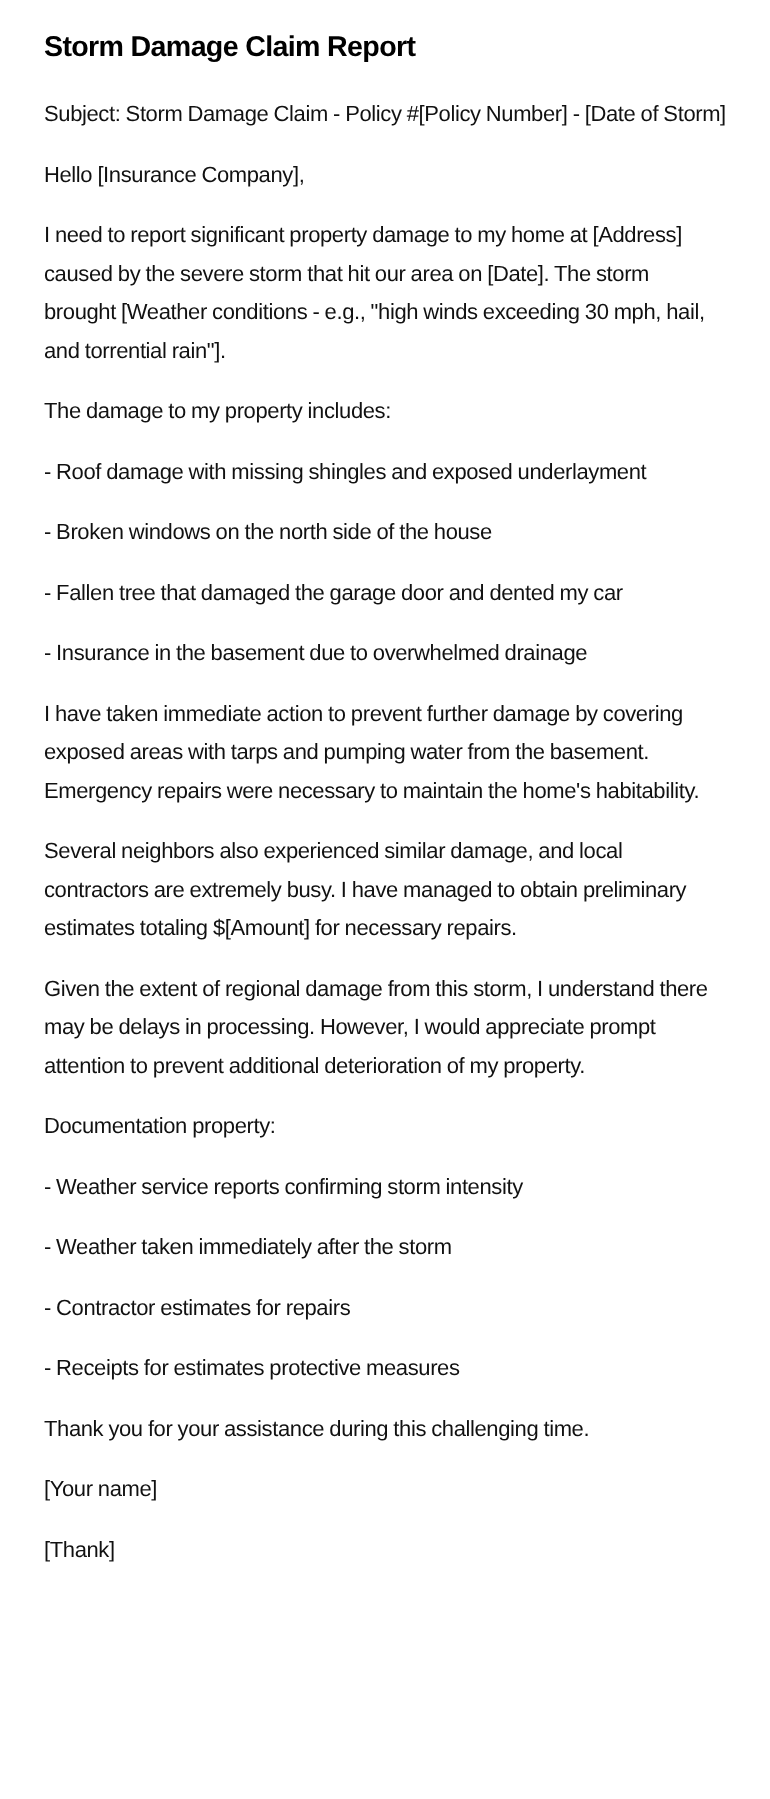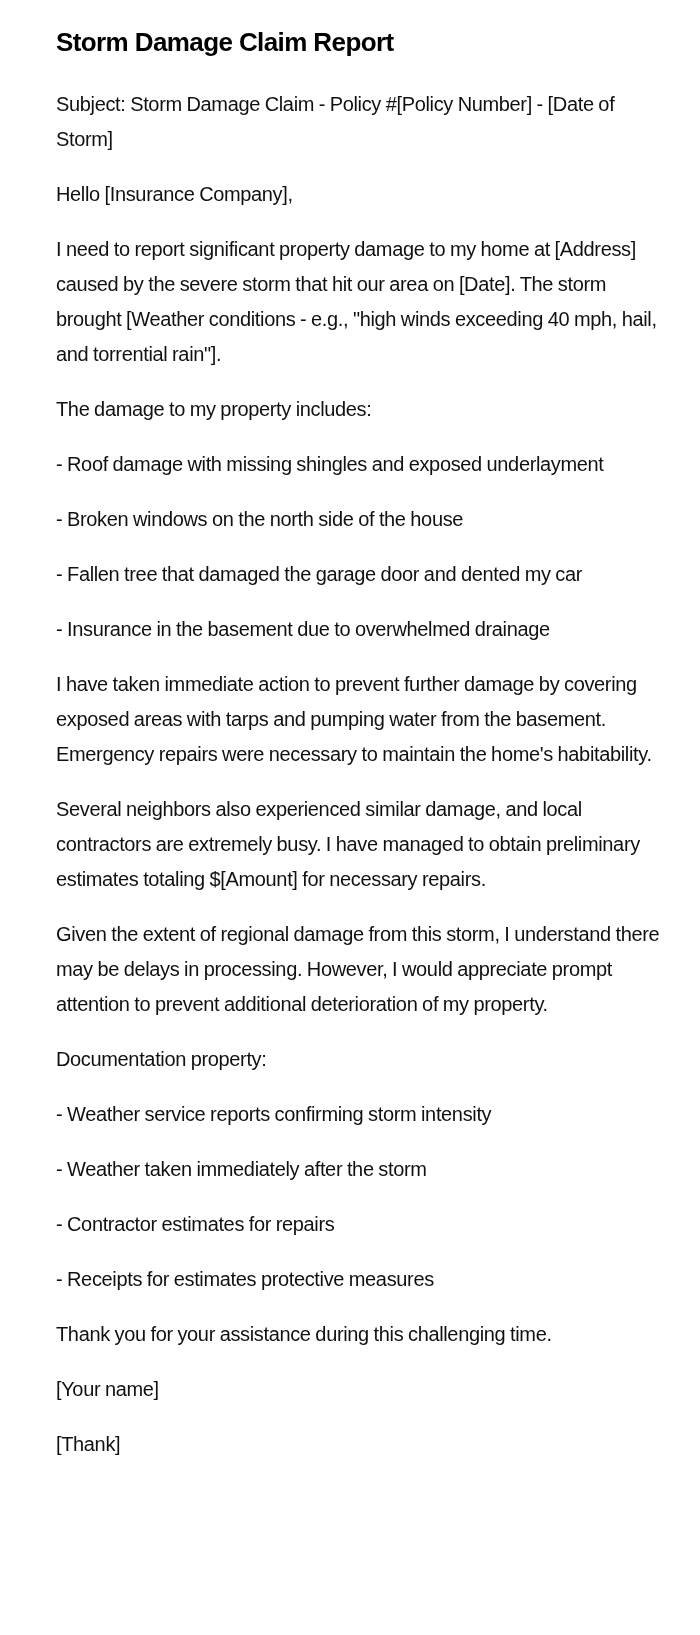--- a/index.html
+++ b/index.html
@@ -5,21 +5,21 @@
     html, body { margin: 0; padding: 0; background: #ffffff; }
     body {
       width: 700px;
       height: 1635px;
       overflow: hidden;
       font-family: "Liberation Sans", sans-serif;
       color: #111111;
     }
     .doc {
       position: relative;
-      padding: 0 40px 0 56px;
+      padding: 0 40px 0 40px;
       box-sizing: border-box;
       width: 700px;
     }
     .title {
       font-family: "Liberation Sans", sans-serif;
       font-weight: bold;
       font-size: 26px;
       letter-spacing: -0.6px;
       line-height: 34px;
       margin: 0;
@@ -36,21 +36,21 @@
     }
     .para.first { margin-top: 28px; }
   </style>
 </head>
 <body>
 
 <div class="doc">
   <h1 class="title">Storm Damage Claim Report</h1>
   <p class="para first">Subject: Storm Damage Claim - Policy #[Policy Number] - [Date of Storm]</p>
   <p class="para">Hello [Insurance Company],</p>
-  <p class="para">I need to report significant property damage to my home at [Address] caused by the severe storm that hit our area on [Date]. The storm brought [Weather conditions - e.g., "high winds exceeding 40 mph, hail, and torrential rain"].</p>
+  <p class="para">I need to report significant property damage to my home at [Address] caused by the severe storm that hit our area on [Date]. The storm brought [Weather conditions - e.g., "high winds exceeding 30 mph, hail, and torrential rain"].</p>
   <p class="para">The damage to my property includes:</p>
   <p class="para">- Roof damage with missing shingles and exposed underlayment</p>
   <p class="para">- Broken windows on the north side of the house</p>
   <p class="para">- Fallen tree that damaged the garage door and dented my car</p>
   <p class="para">- Insurance in the basement due to overwhelmed drainage</p>
   <p class="para">I have taken immediate action to prevent further damage by covering exposed areas with tarps and pumping water from the basement. Emergency repairs were necessary to maintain the home's habitability.</p>
   <p class="para">Several neighbors also experienced similar damage, and local contractors are extremely busy. I have managed to obtain preliminary estimates totaling $[Amount] for necessary repairs.</p>
   <p class="para">Given the extent of regional damage from this storm, I understand there may be delays in processing. However, I would appreciate prompt attention to prevent additional deterioration of my property.</p>
   <p class="para">Documentation property:</p>
   <p class="para">- Weather service reports confirming storm intensity</p>

